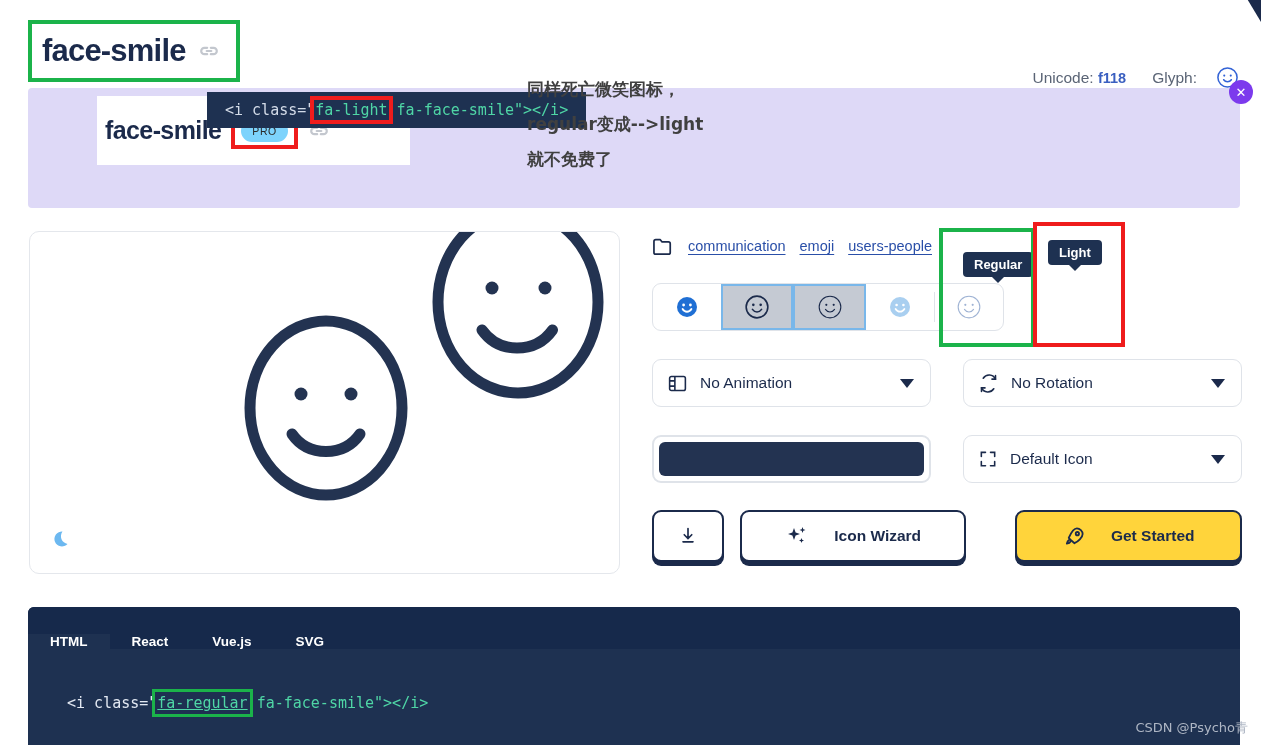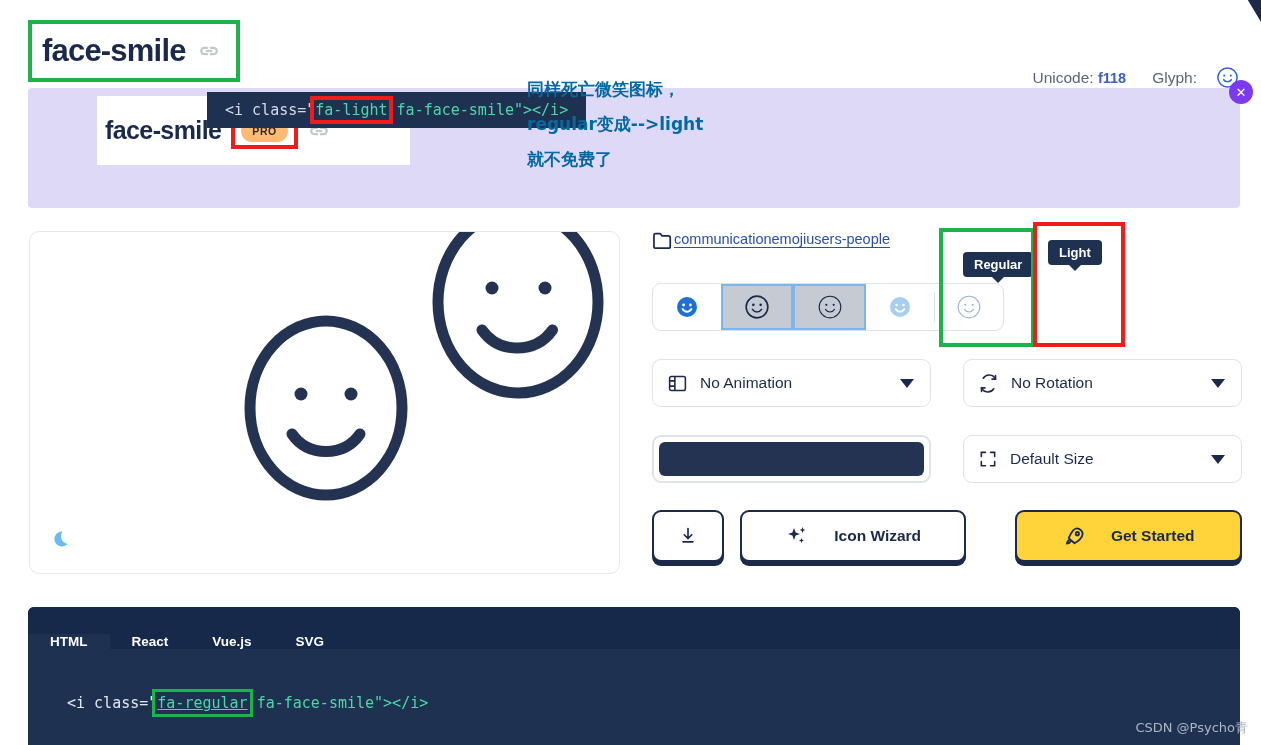--- a/index.html
+++ b/index.html
@@ -44,41 +44,41 @@
     position: absolute; left: 69px; top: 8px;
     width: 313px; height: 69px; background: #fff;
     display: flex; align-items: center; padding-left: 8px; gap: 10px;
   }
   .wc-title { font-size: 25px; font-weight: 700; color: #1b2a4b; letter-spacing: -0.6px; }
   .pro-redbox {
     border: 4px solid #ef1c1c; background: #fff;
     padding: 3px 6px; display: flex; align-items: center;
   }
   .pro-pill {
-    background: #fdba74; color: #2b2a28;
-    font-size: 10.5px; font-weight: 700; letter-spacing: .6px;
+    background: #7dd3fc; color: #2b2a28;
+    font-size: 10.5px; font-weight: 400; letter-spacing: .6px;
     border-radius: 20px; padding: 5px 11px;
   }
 
   .code-chip {
     position: absolute; left: 207px; top: 92px;
     background: #1e3151; color: #d3dbe8;
     font-family: "DejaVu Sans Mono", "Liberation Mono", monospace;
     font-size: 15px; padding: 9px 18px; white-space: pre;
     display: flex; align-items: center;
   }
   .code-chip .g { color: #4fd6a6; }
   .code-chip .hl {
     color: #4fd6a6; outline: 4px solid #ef1c1c; outline-offset: 1px;
     position: relative;
   }
 
   .cn-note {
     position: absolute; left: 527px; top: 72px;
-    color: #0369a1; font-weight: 700; font-size: 17px; line-height: 35px;
+    color: #404040; font-weight: 700; font-size: 17px; line-height: 35px;
     font-family: "DejaVu Sans", sans-serif;
   }
 
   .close-btn {
     position: absolute; right: 8px; top: 80px;
     width: 24px; height: 24px; border-radius: 50%;
     background: #7c3aed; color: #fff;
     display: flex; align-items: center; justify-content: center;
     font-size: 13px; font-weight: 700; cursor: pointer;
   }
@@ -93,21 +93,21 @@
   .preview {
     position: absolute; left: 29px; top: 231px;
     width: 591px; height: 343px;
     border: 1px solid #e4e7ec; border-radius: 10px;
     background: #fff; overflow: hidden;
   }
   .moon { position: absolute; left: 20px; bottom: 18px; color: #6cb8f0; font-size: 22px; }
 
   
   .rcol { position: absolute; left: 652px; top: 231px; width: 590px; }
-  .cats { display: flex; gap: 0; height: 30px; }
+  .cats { display: flex; align-items: center; gap: 14px; height: 30px; }
   .cats .folder { color: #1b2a4b; display: flex; }
   .cats a {
     color: #2a4fa8; font-size: 14.5px; text-decoration: underline;
     text-underline-offset: 3px; cursor: pointer;
   }
 
   .row { display: flex; gap: 32px; margin-top: 16px; }
   .sel {
     height: 48px; border: 1px solid #dfe3e9; border-radius: 9px;
     background: #fff; display: flex; align-items: center;
@@ -377,21 +377,21 @@
     <div class="row" style="margin-top:28px;">
       <div class="swatch-wrap">
         <div class="swatch"></div>
       </div>
       <div class="sel wfull">
         <span class="ico">
           <svg width="20" height="20" viewBox="0 0 24 24" fill="none" stroke="currentColor" stroke-width="1.9" stroke-linecap="round">
             <path d="M4 9V4h5M20 9V4h-5M4 15v5h5M20 15v5h-5"></path>
           </svg>
         </span>
-        <span class="lbl">Default Size</span>
+        <span class="lbl">Default Icon</span>
         <span class="caret"></span>
       </div>
     </div>
 
     <div class="actions">
       <div class="btn btn-dl">
         <span class="ico">
           <svg width="20" height="20" viewBox="0 0 24 24" fill="none" stroke="currentColor" stroke-width="2" stroke-linecap="round">
             <path d="M12 3v11M7.5 10.5L12 15l4.5-4.5M6 19h12"></path>
           </svg>

